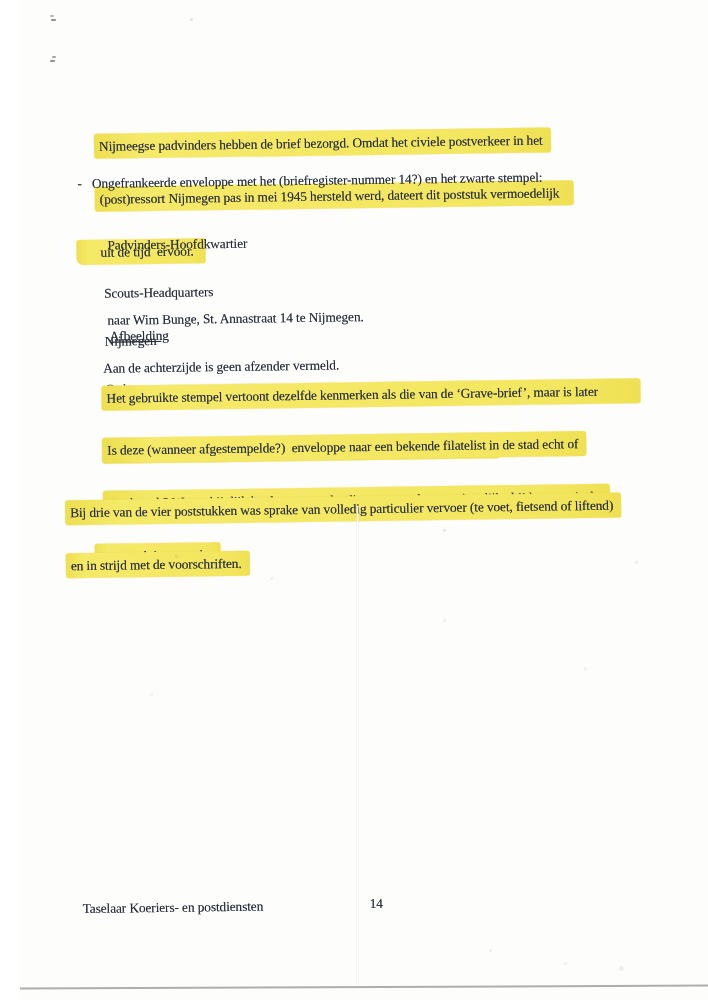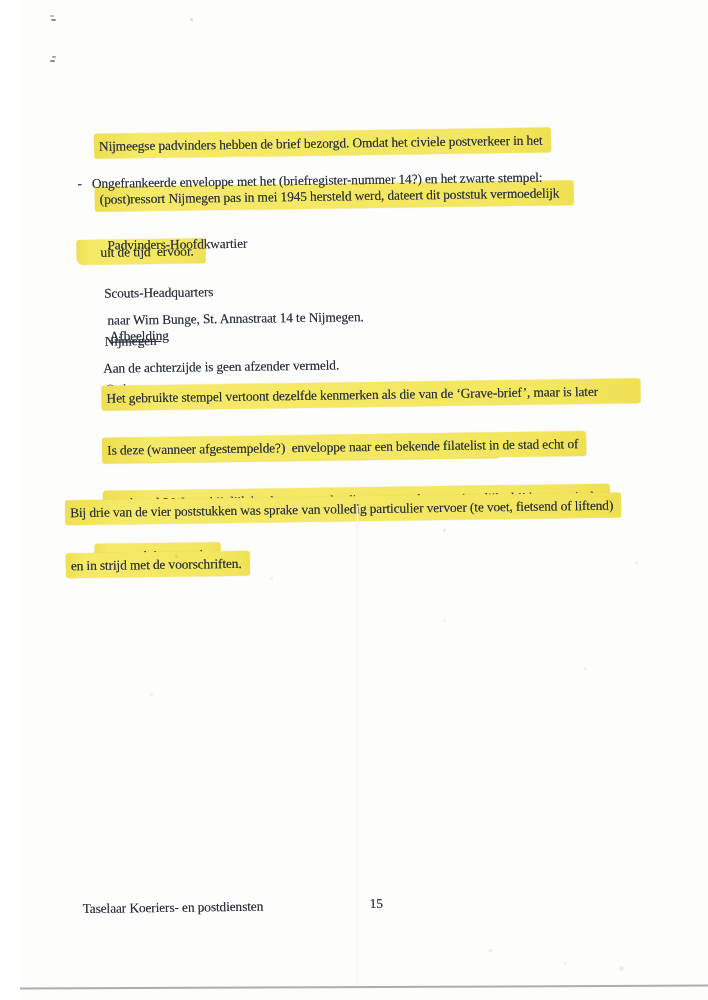--- a/index.html
+++ b/index.html
@@ -109,21 +109,21 @@
       <div class="line"><span class="hl txt">maakwerk? Waarschijnlijk het laatste, omdat dit soort enveloppen eigenlijk altijd op speciaal</span></div>
       <div class="line"><span class="hl txt">verzoek is gemaakt.</span></div>
     </div>
 
     <div class="block para p4" style="left:50px; top:464px;">
       <div class="line"><span class="hl txt">Bij drie van de vier poststukken was sprake van volledig particulier vervoer (te voet, fietsend of liftend)</span></div>
       <div class="line"><span class="hl txt">en in strijd met de voorschriften.</span></div>
     </div>
 
     <div class="block txt" style="left:57px; top:897px;">Taselaar Koeriers- en postdiensten</div>
-    <div class="block txt" style="left:344px; top:896px;">15</div>
+    <div class="block txt" style="left:344px; top:896px;">14</div>
 
   </div>
 
   <div class="fold-line"></div>
   <div class="edge-line"></div>
   <div class="mark" style="left:30px; top:15px; width:4px; height:2px; background:#b9b9b9;"></div>
   <div class="mark" style="left:31px; top:19px; width:5px; height:2px; background:#8f8f8f;"></div>
   <div class="mark" style="left:32px; top:56px; width:4px; height:2px; background:#a5a5a5;"></div>
   <div class="mark" style="left:30px; top:60px; width:5px; height:2px; background:#909090;"></div>
   <div class="noise"></div>

